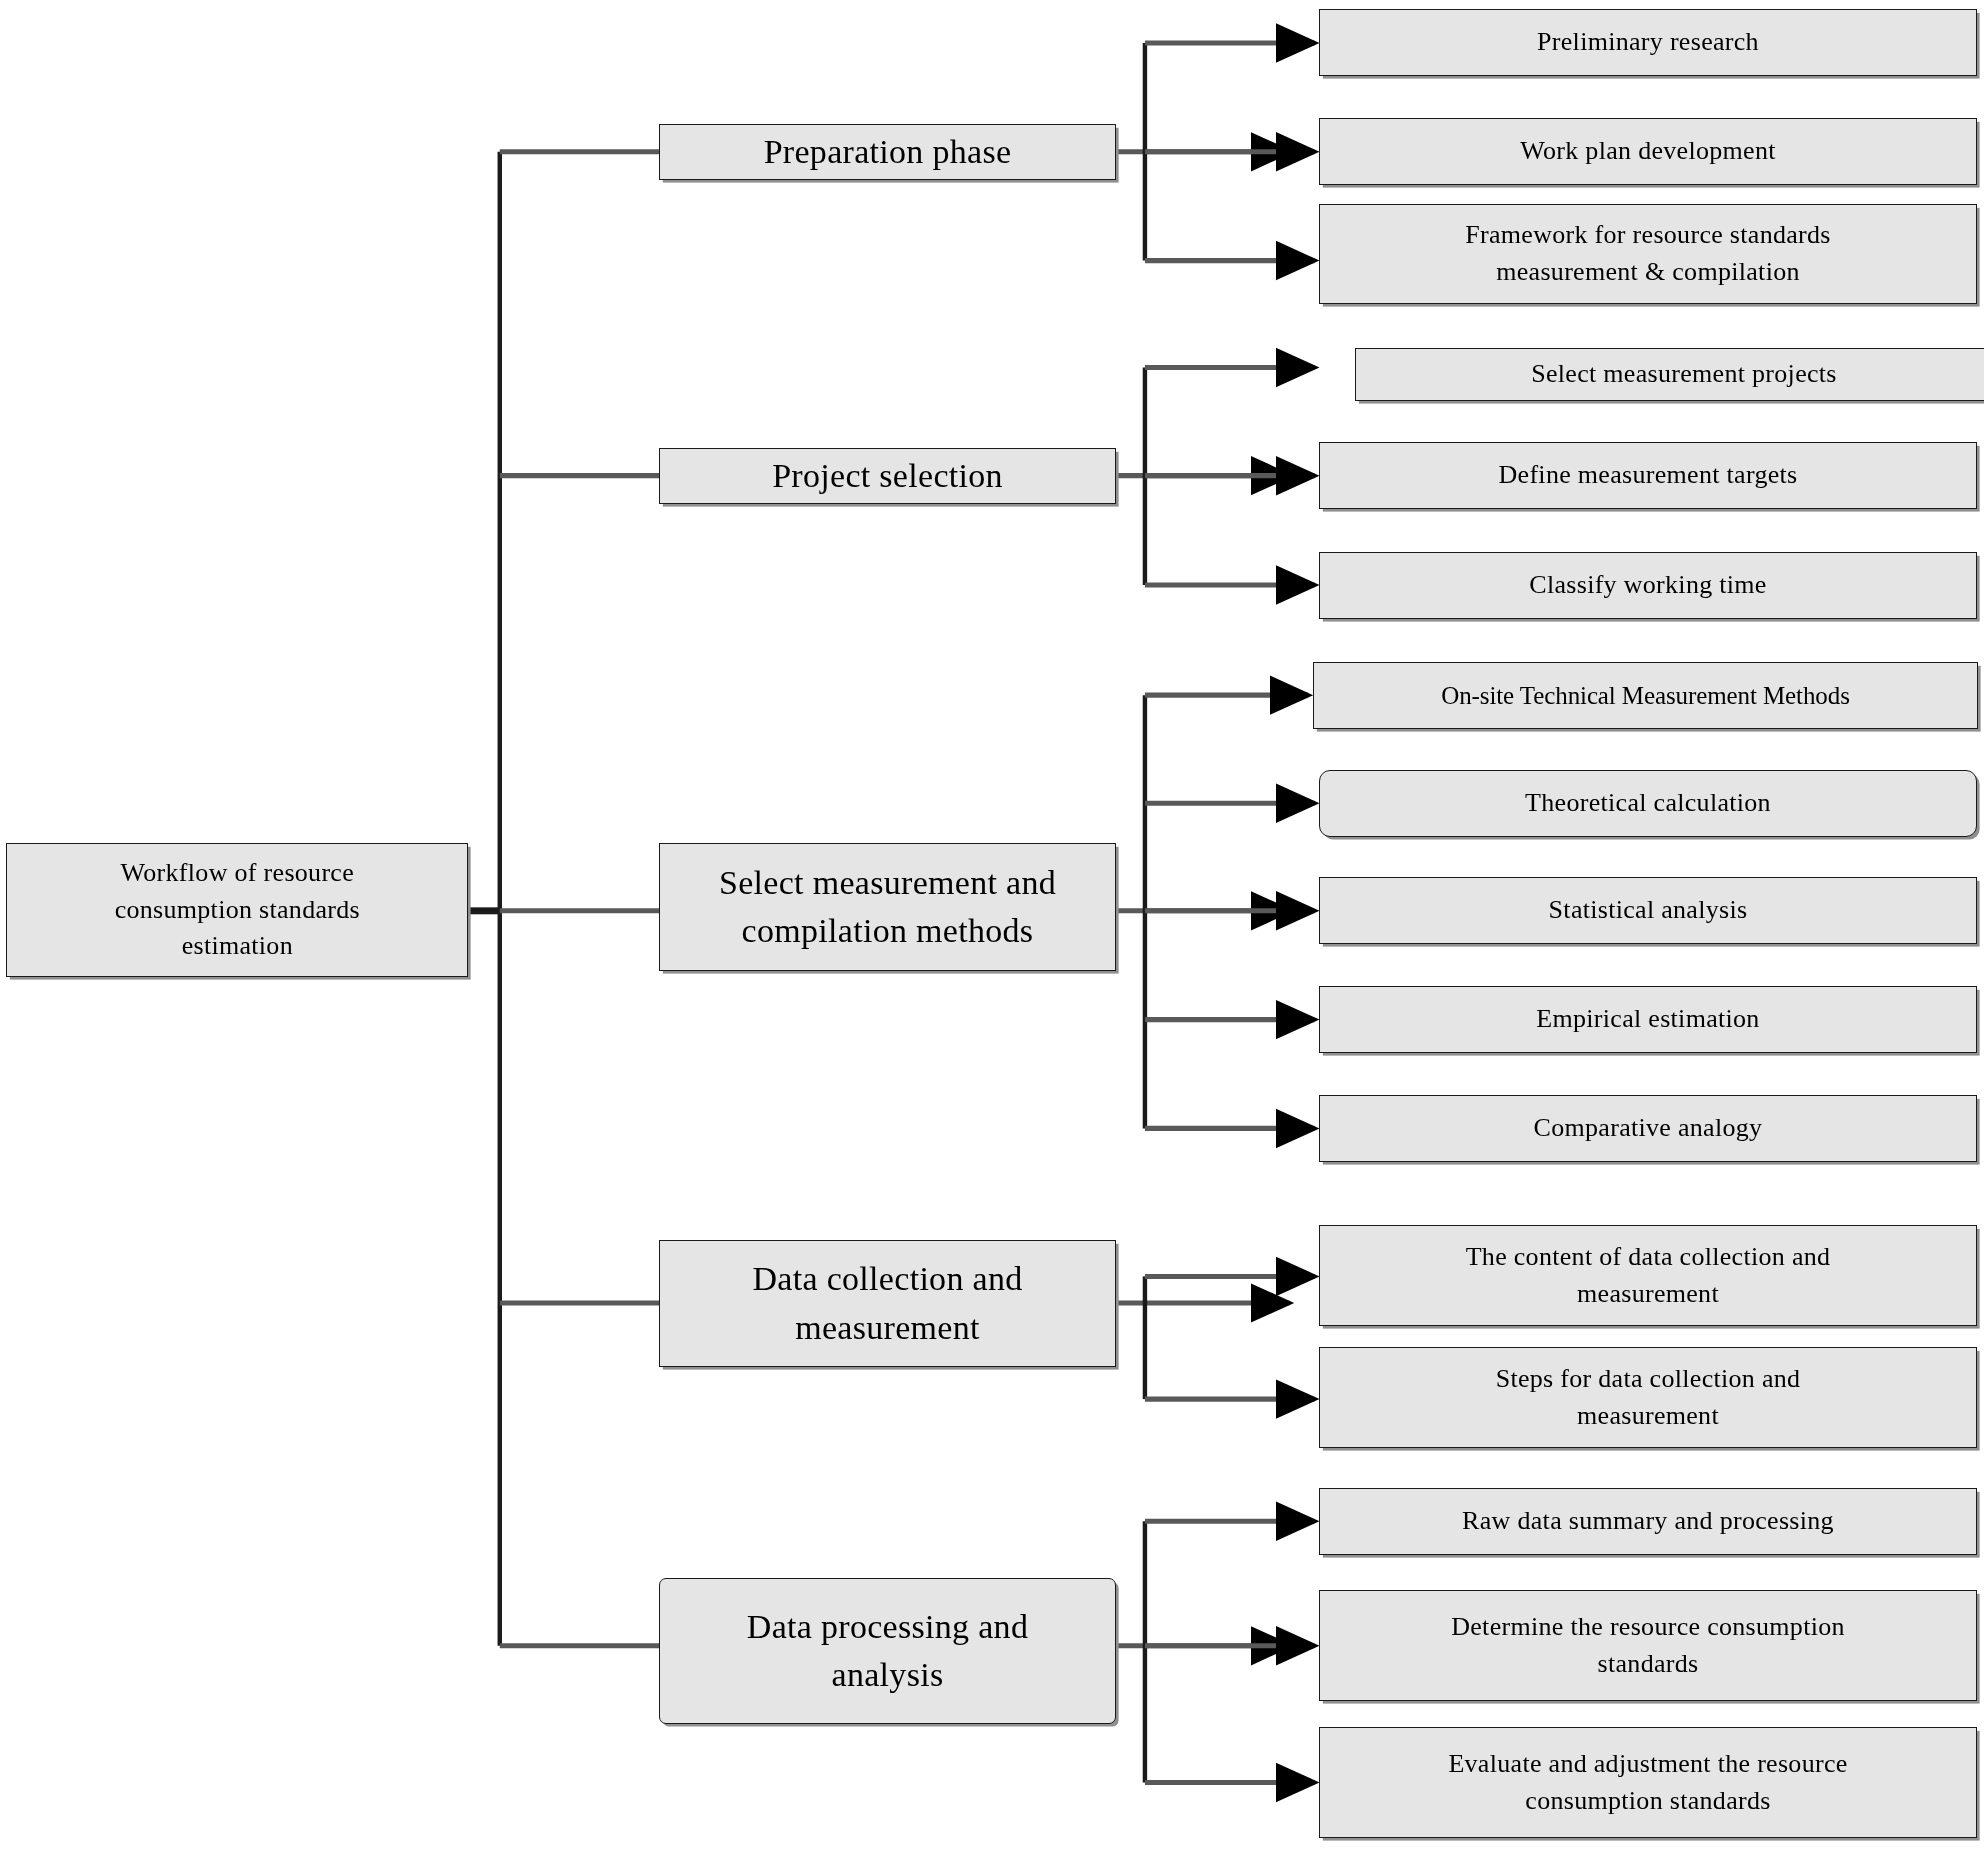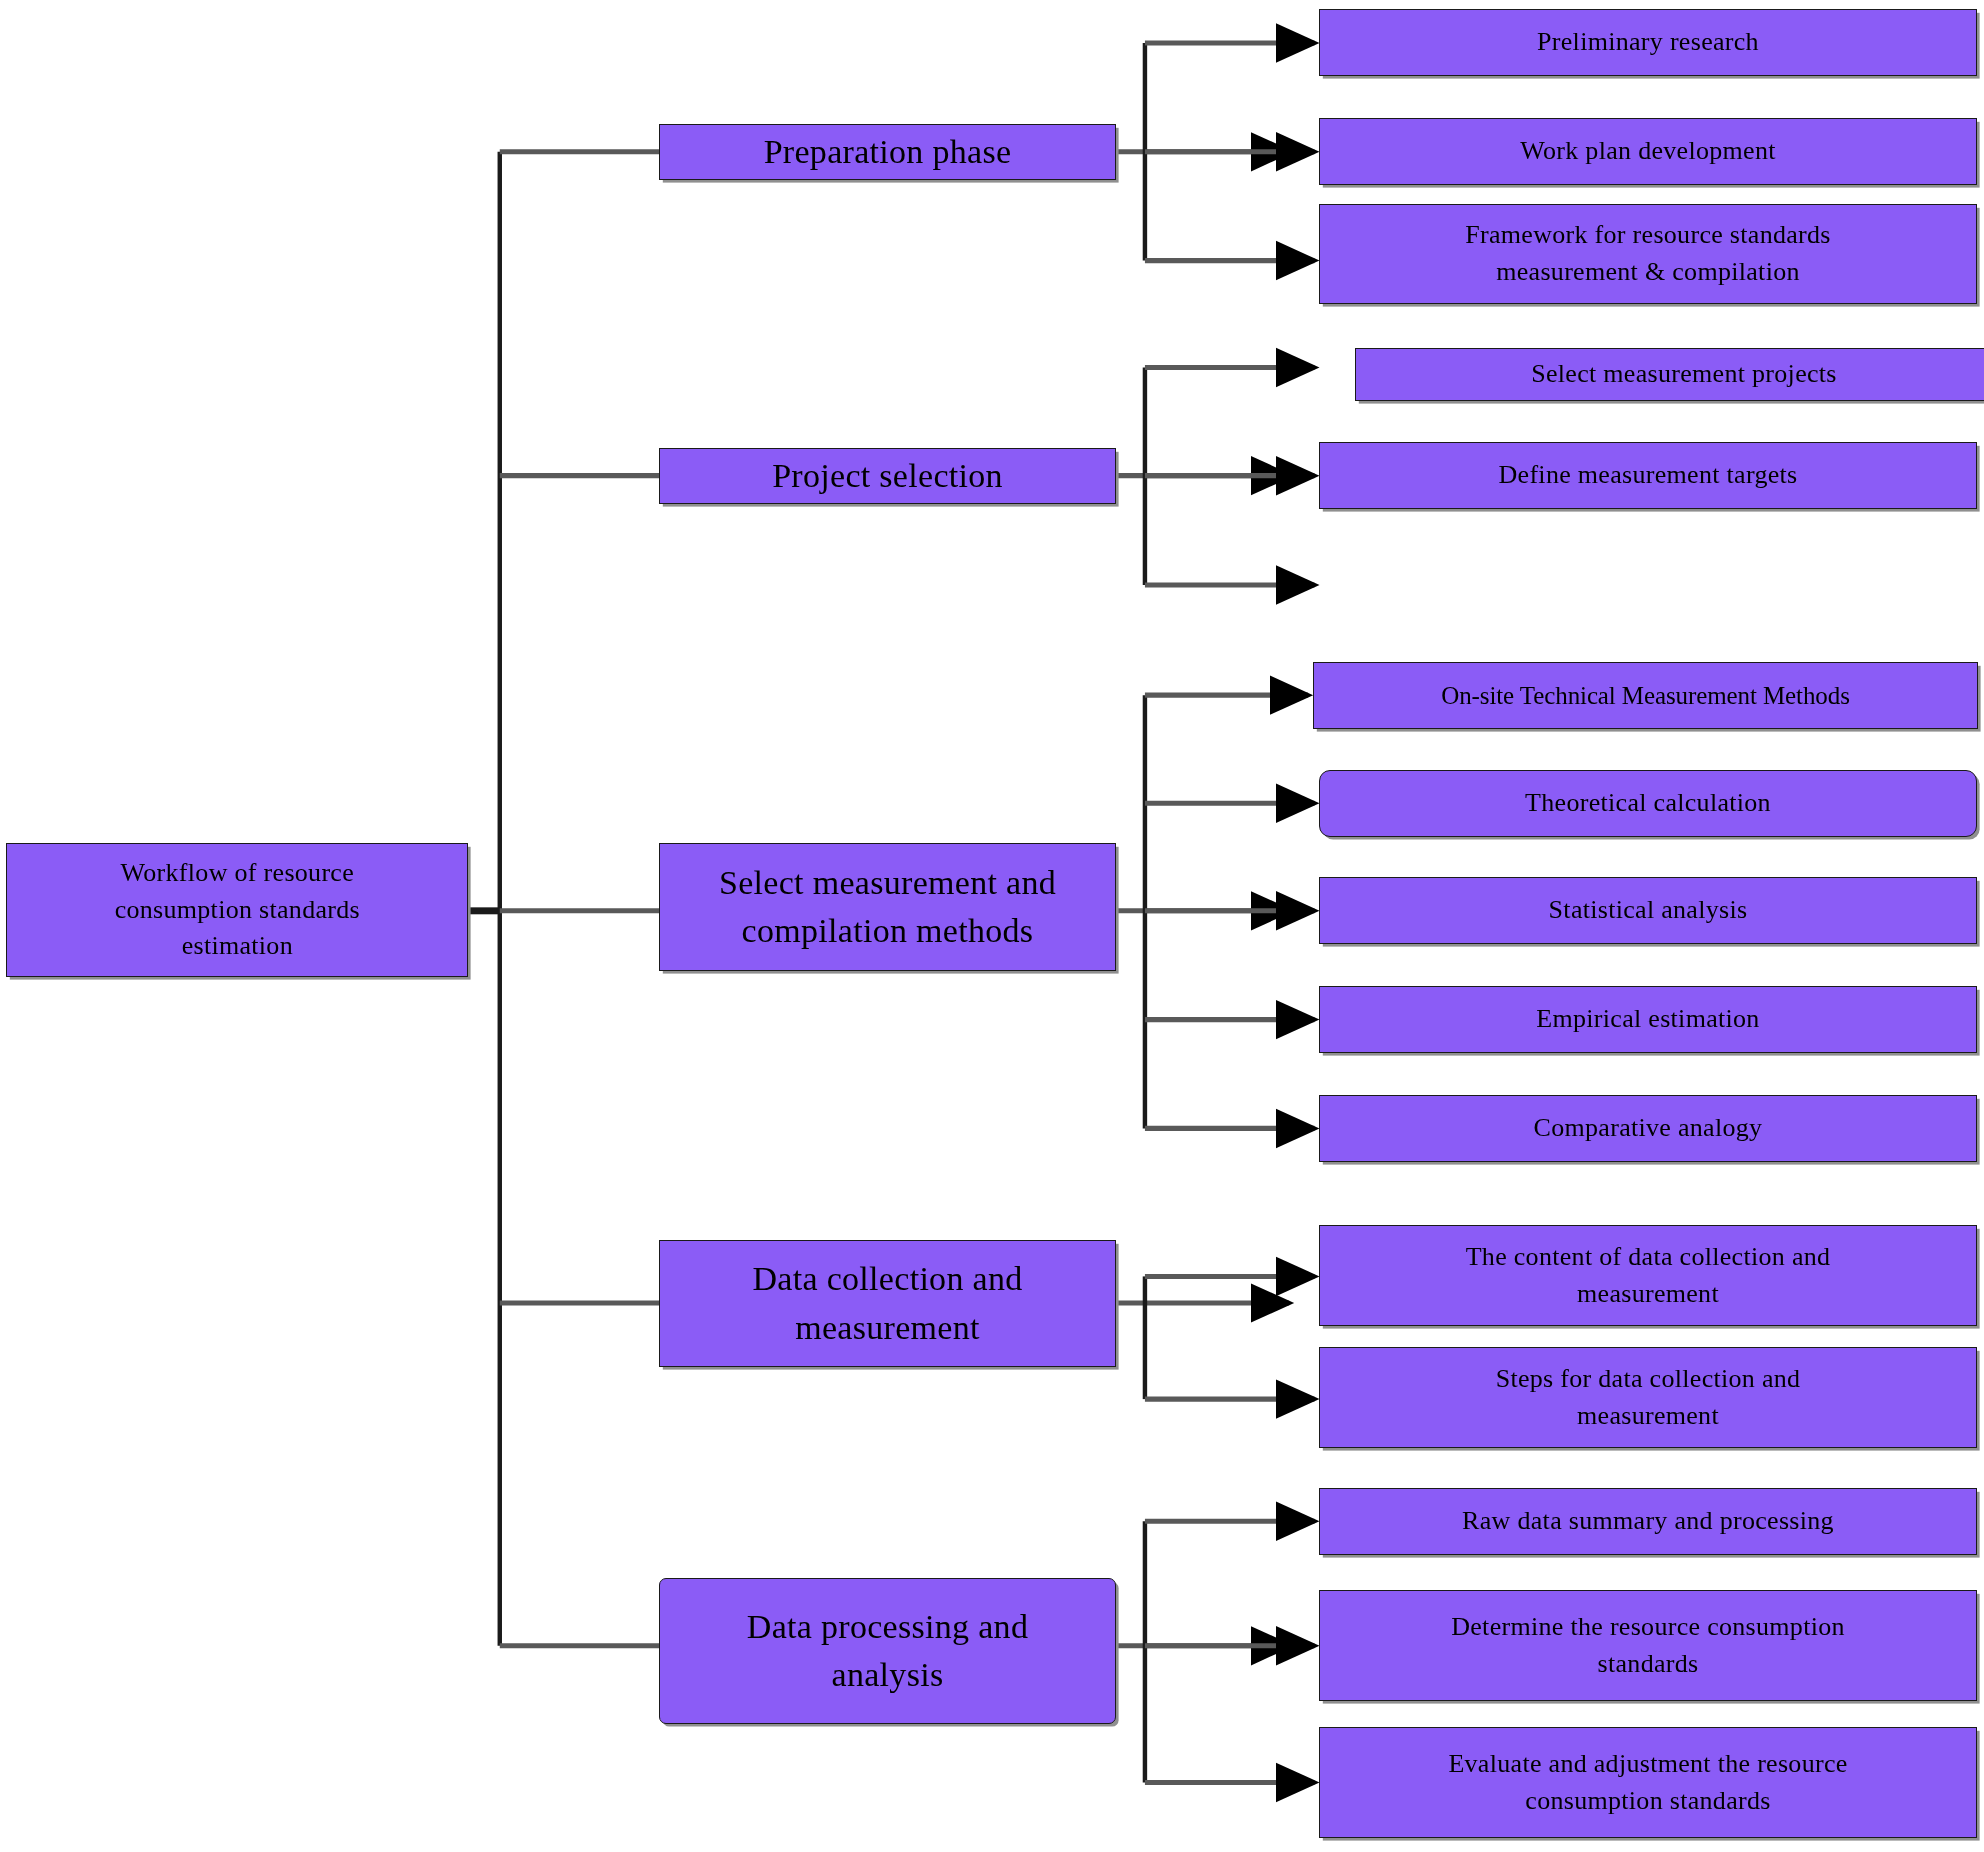--- a/index.html
+++ b/index.html
@@ -22,21 +22,21 @@
     position: absolute;
     top: 0;
     left: 0;
     width: 1985px;
     height: 1852px;
     pointer-events: none;
   }
   .node {
     position: absolute;
     box-sizing: border-box;
-    background: #8b5cf6;
+    background: #e5e5e5;
     border: 1.9px solid #1a1a1a;
     box-shadow: 3.2px 3.2px 0 -0.6px #8f8f8f;
     display: flex;
     align-items: center;
     justify-content: center;
     text-align: center;
     z-index: 2;
   }
   .node-label {
     display: block;
@@ -171,20 +171,23 @@
   </div>
 
   <div class="node leaf" style="left:1319px; top:348px; width:658px; height:53px;margin-left:36px;">
     <span class="node-label">Select measurement projects</span>
   </div>
 
   <div class="node leaf" style="left:1319px; top:442px; width:658px; height:67px;">
     <span class="node-label">Define measurement targets</span>
   </div>
 
+  <div class="node leaf" style="left:1319px; top:552px; width:658px; height:67px;">
+    <span class="node-label">Classify working time</span>
+  </div>
 
   <div class="node leaf tight" style="left:1313px; top:662px; width:665px; height:67px;">
     <span class="node-label">On-site Technical Measurement Methods</span>
   </div>
 
   <div class="node leaf" style="left:1319px; top:770px; width:658px; height:67px;border-radius:11px;">
     <span class="node-label">Theoretical calculation</span>
   </div>
 
   <div class="node leaf" style="left:1319px; top:877px; width:658px; height:67px;justify-content:flex-end;">

